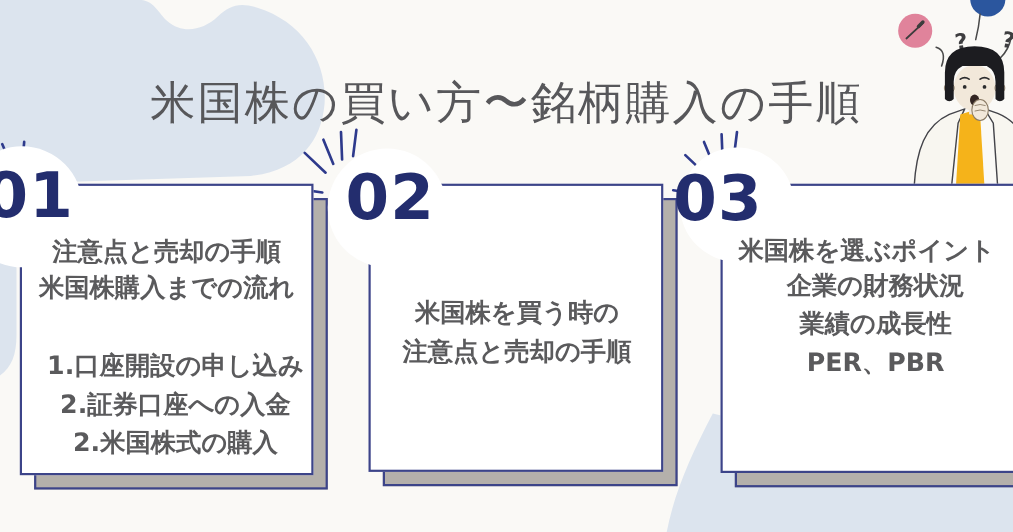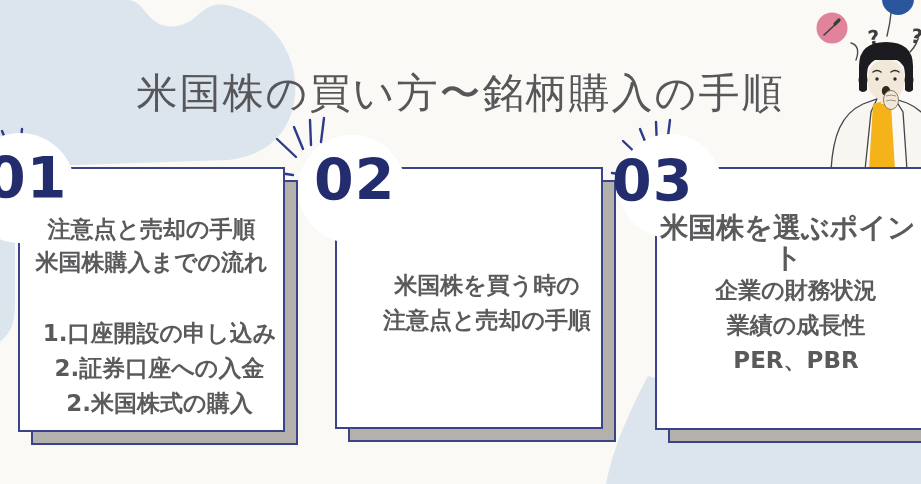--- a/index.html
+++ b/index.html
@@ -41,31 +41,31 @@
   .c1-num{left:-14px;top:150px;}
   .c1-content{left:18px;top:167px;width:267px;height:265px;padding-top:46px;}
   .c1-content .tline{font-size:23px;line-height:33px;}
   .c1-steps{margin-top:37px;}
   .c1-steps .step{font-size:23px;line-height:35px;padding-left:16px;}
 
   .c2-shadow{left:348px;top:180px;width:268px;height:262px;}
   .c2-bg{left:335px;top:167px;width:268px;height:262px;}
   .c2-circle{left:298px;top:135px;width:108px;height:108px;}
   .c2-num{left:314px;top:152px;}
-  .c2-content{left:353px;top:167px;width:268px;height:262px;
+  .c2-content{left:336px;top:167px;width:268px;height:262px;
     display:flex;flex-direction:column;align-items:center;justify-content:center;
     padding-top:10px;}
   .c2-content .bline{font-size:23px;line-height:35px;}
 
   .c3-shadow{left:668px;top:180px;width:290px;height:263px;}
   .c3-bg{left:655px;top:167px;width:290px;height:263px;}
   .c3-circle{left:618px;top:134px;width:104px;height:104px;}
   .c3-num{left:612px;top:153px;}
   .c3-content{left:655px;top:167px;width:290px;height:263px;padding-top:46px;}
-  .c3-heading{width:266px;font-size:28px;line-height:30px;}
+  .c3-heading{width:266px;font-size:23px;line-height:30px;}
   .c3-points{width:282px;}
   .c3-points .point{font-size:23px;line-height:35px;}
 </style>
 </head>
 <body>
 
 <div class="canvas">
 
   <svg class="bg-layer" width="921" height="484" viewBox="0 0 921 484">
     <path fill="#dce4ee" d="M -30 350

